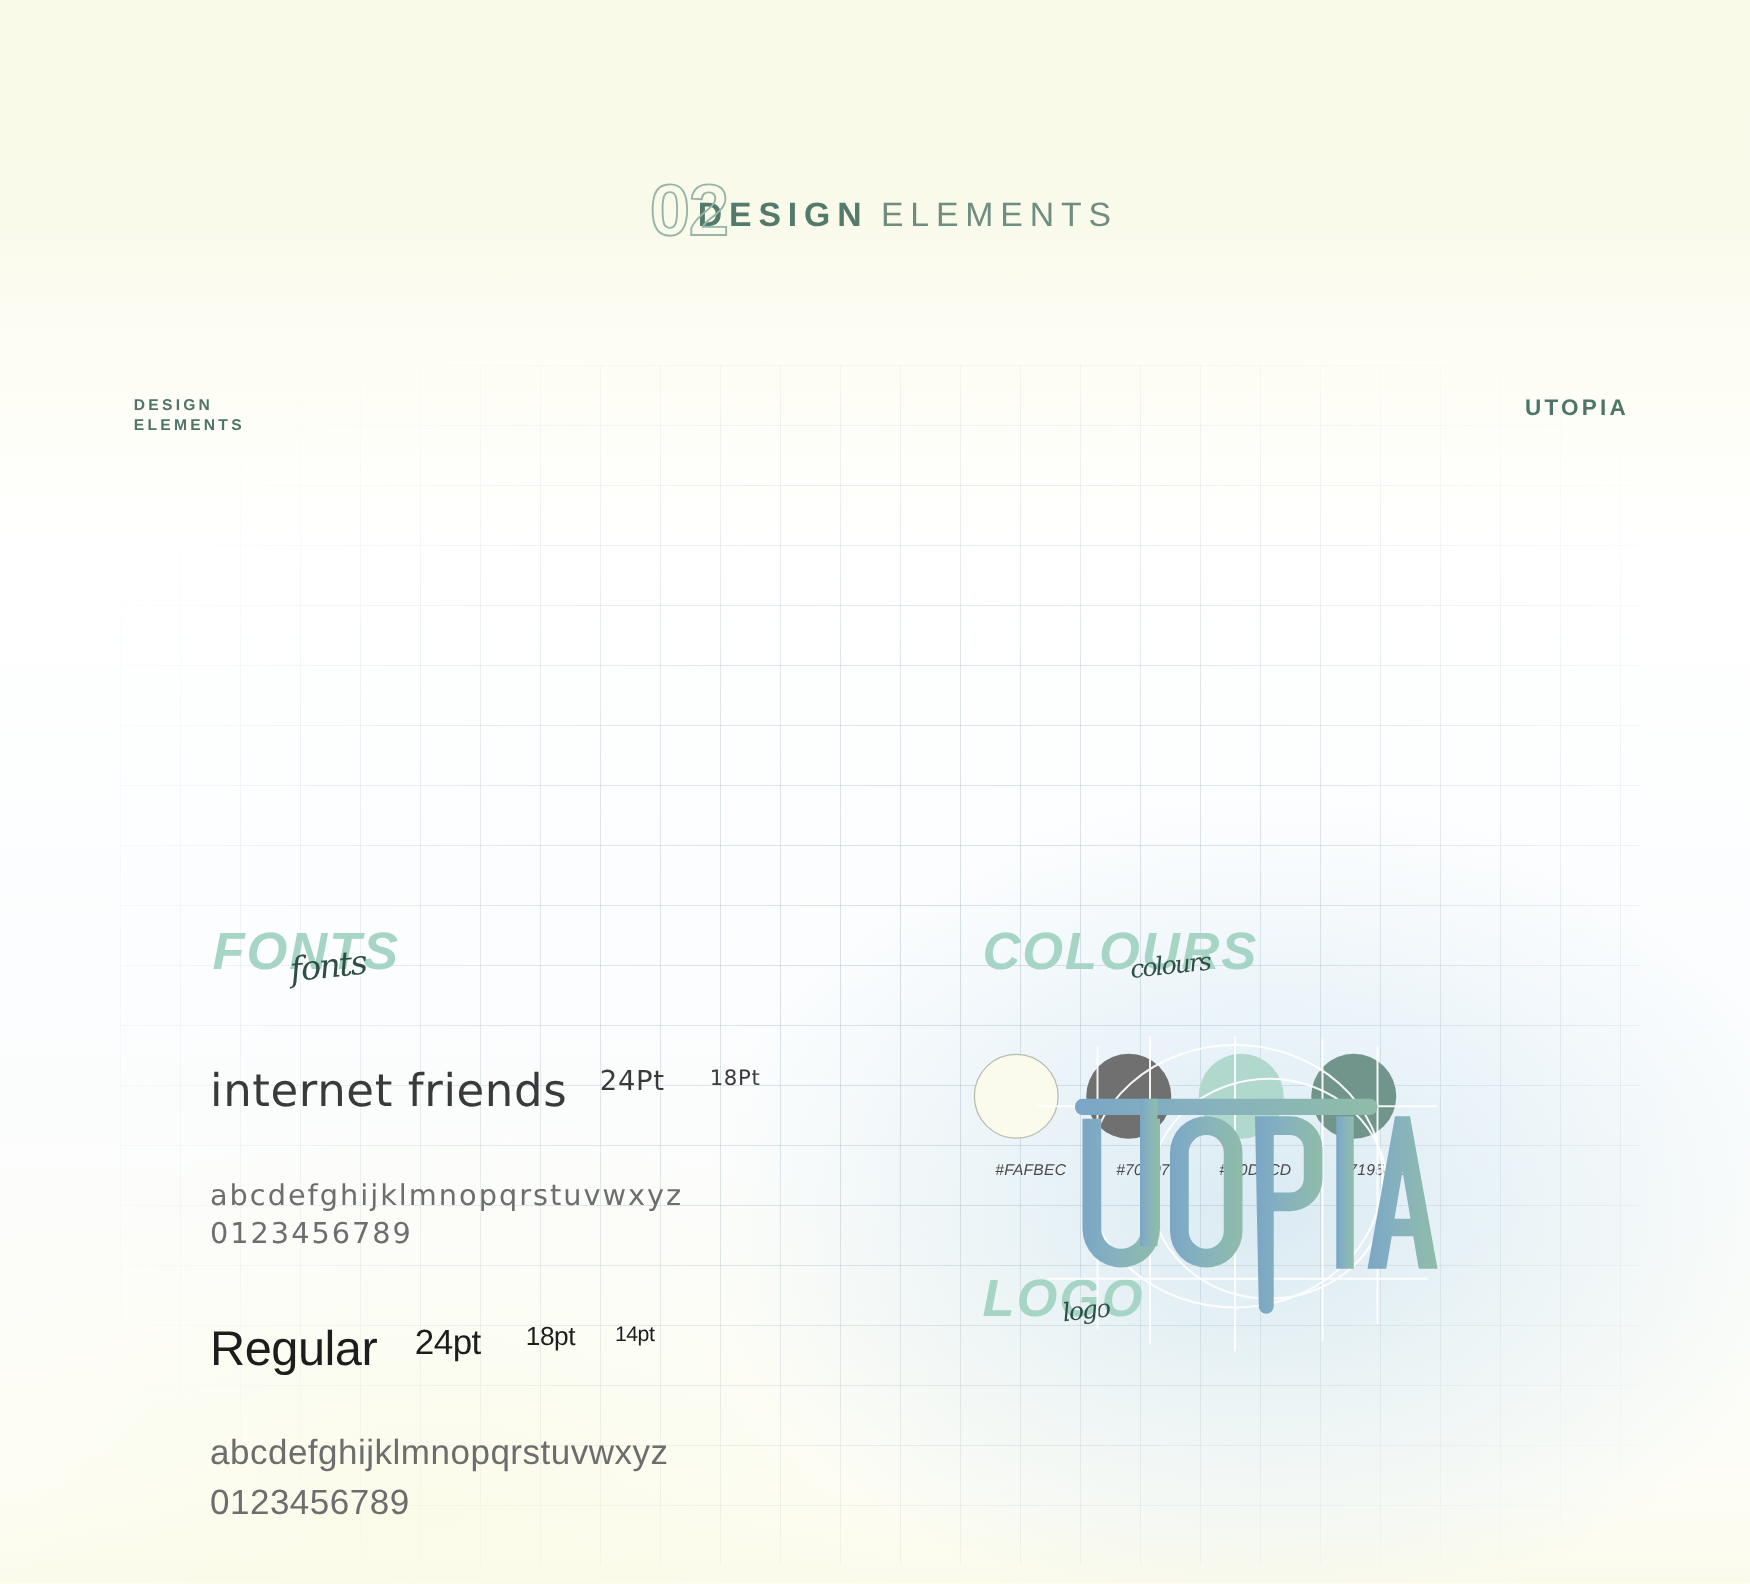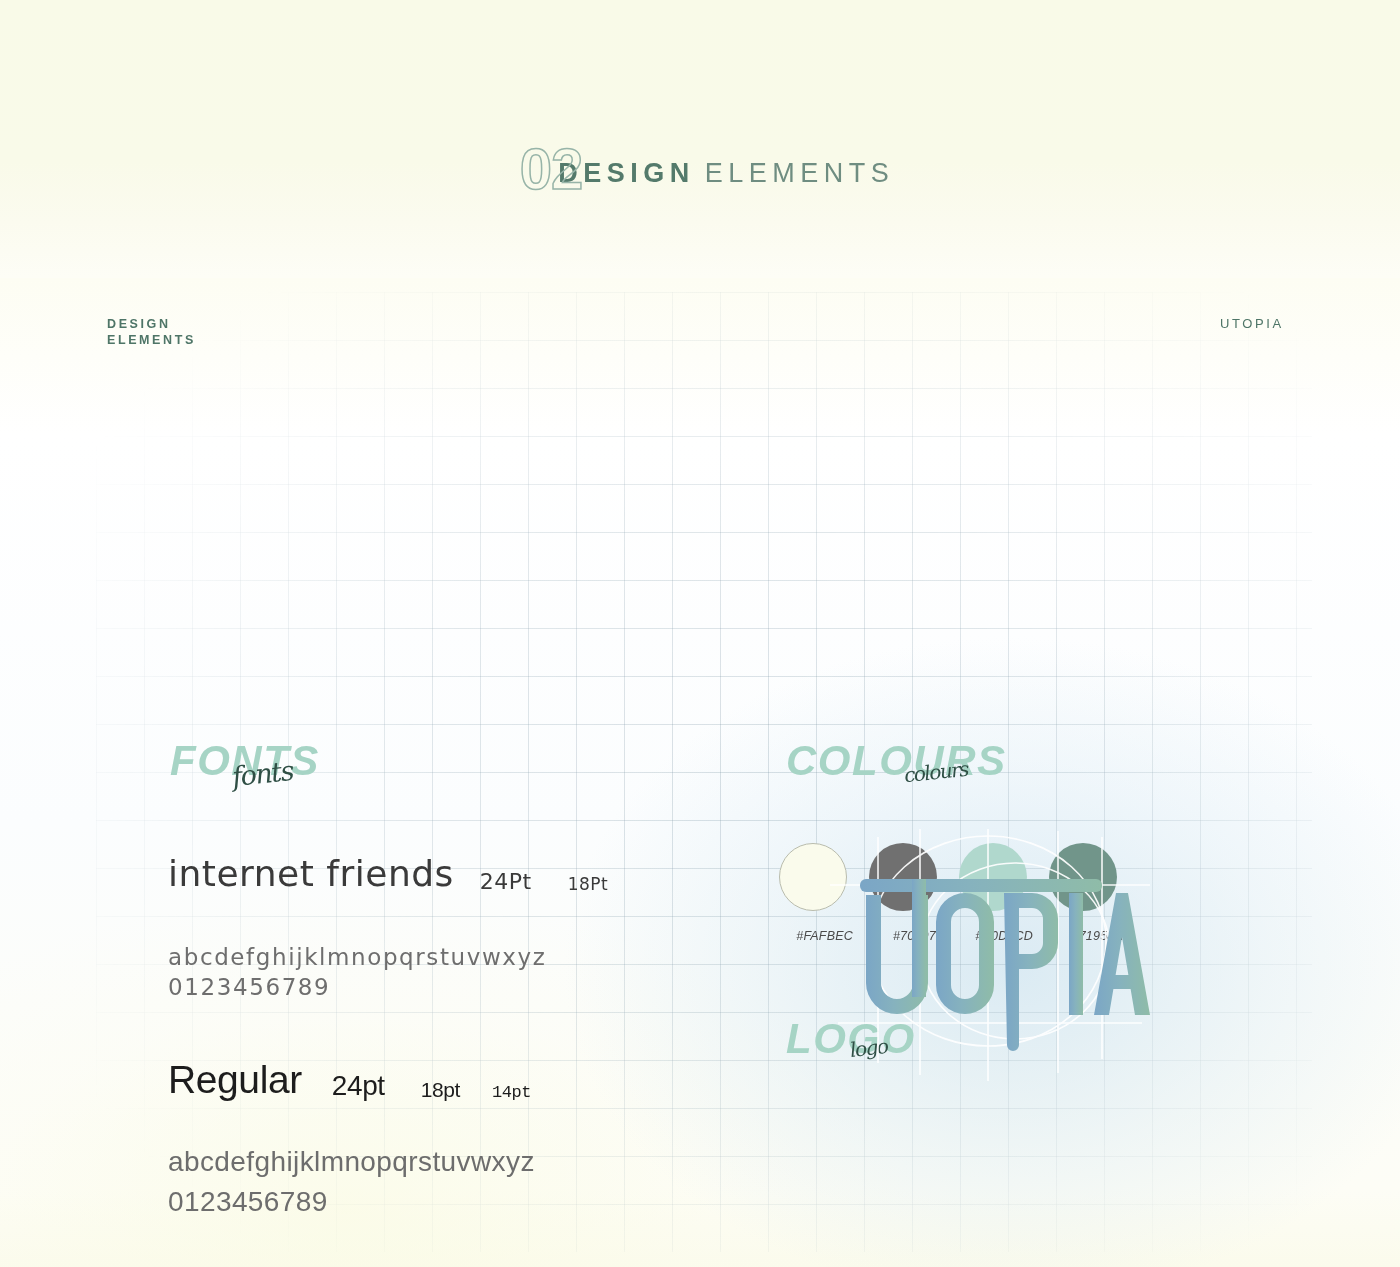--- a/index.html
+++ b/index.html
@@ -94,22 +94,22 @@
     left: 107px; top: 38px;
     font-size: 12.5px;
     font-weight: 700;
     letter-spacing: 2.6px;
     line-height: 16px;
     color: #4e7567;
   }
   .corner-right {
     position: absolute;
     left: 1220px; top: 38px;
-    font-size: 13px;
-    font-weight: 400;
+    font-size: 18px;
+    font-weight: 700;
     letter-spacing: 2.6px;
     color: #4e7567;
   }
 
   
   .section-head { position: absolute; height: 62px; }
   .head-main {
     font-size: 42px;
     font-weight: 700;
     font-style: italic;
@@ -137,21 +137,21 @@
 
   #colours-head { left: 786px; top: 462px; }
   #colours-head .head-script { left: 118px; top: 20px; font-size: 20px; }
 
   #logo-head { left: 786px; top: 740px; }
   #logo-head .head-script { left: 64px; top: 18px; font-size: 20px; }
 
   
   .fonts-panel { position: absolute; left: 168px; top: 575px; width: 560px; }
 
-  .row { display: flex; align-items: flex-end; white-space: nowrap; }
+  .row { display: flex; align-items: flex-start; white-space: nowrap; }
 
   .hand {
     font-family: "DejaVu Sans", sans-serif;
     font-weight: 400;
     color: #3a3a3a;
     letter-spacing: 0.5px;
   }
   .hand-name { font-size: 36px; }
   .hand-24 { font-size: 22px; margin-left: 26px; }
   .hand-18 { font-size: 17px; margin-left: 36px; }
@@ -167,21 +167,21 @@
 
   .popp {
     font-family: "Liberation Sans", sans-serif;
     font-weight: 400;
     color: #1d1d1d;
     letter-spacing: -0.4px;
   }
   .popp-name { font-size: 39px; }
   .popp-24 { font-size: 28px; margin-left: 30px; }
   .popp-18 { font-size: 21px; margin-left: 36px; }
-  .popp-14 { font-size: 17px; margin-left: 32px; font-family: Liberation Mono, monospace; }
+  .popp-14 { font-size: 17px; margin-left: 32px; }
 
   .popp-alpha {
     font-family: "Liberation Sans", sans-serif;
     font-size: 28px;
     color: #6d6d6d;
     letter-spacing: 0.4px;
     line-height: 40px;
     margin-top: 40px;
   }
 

